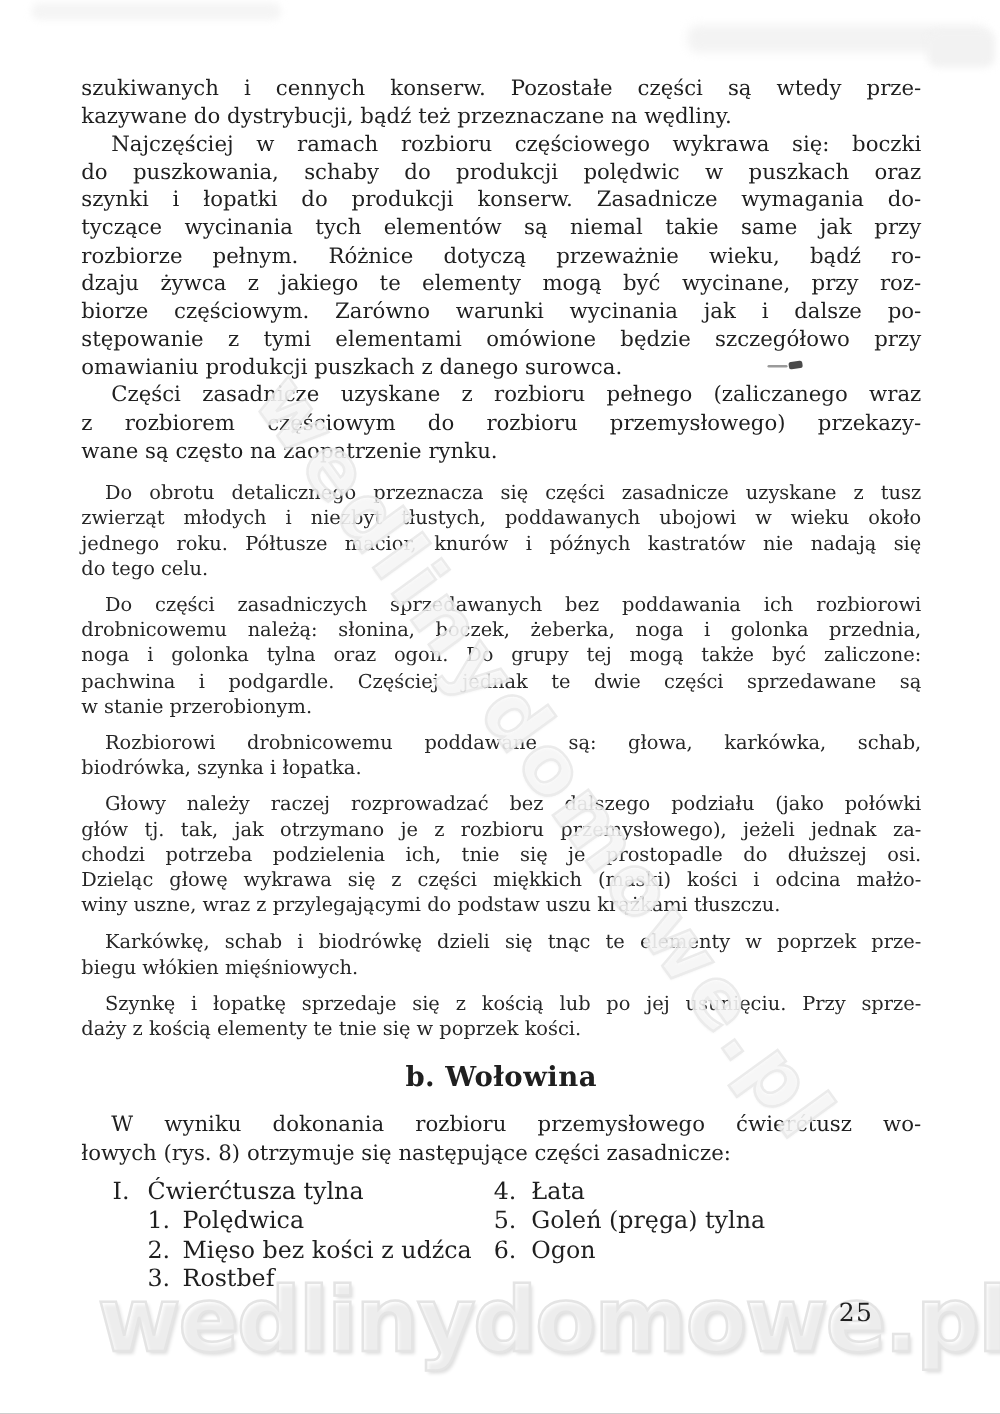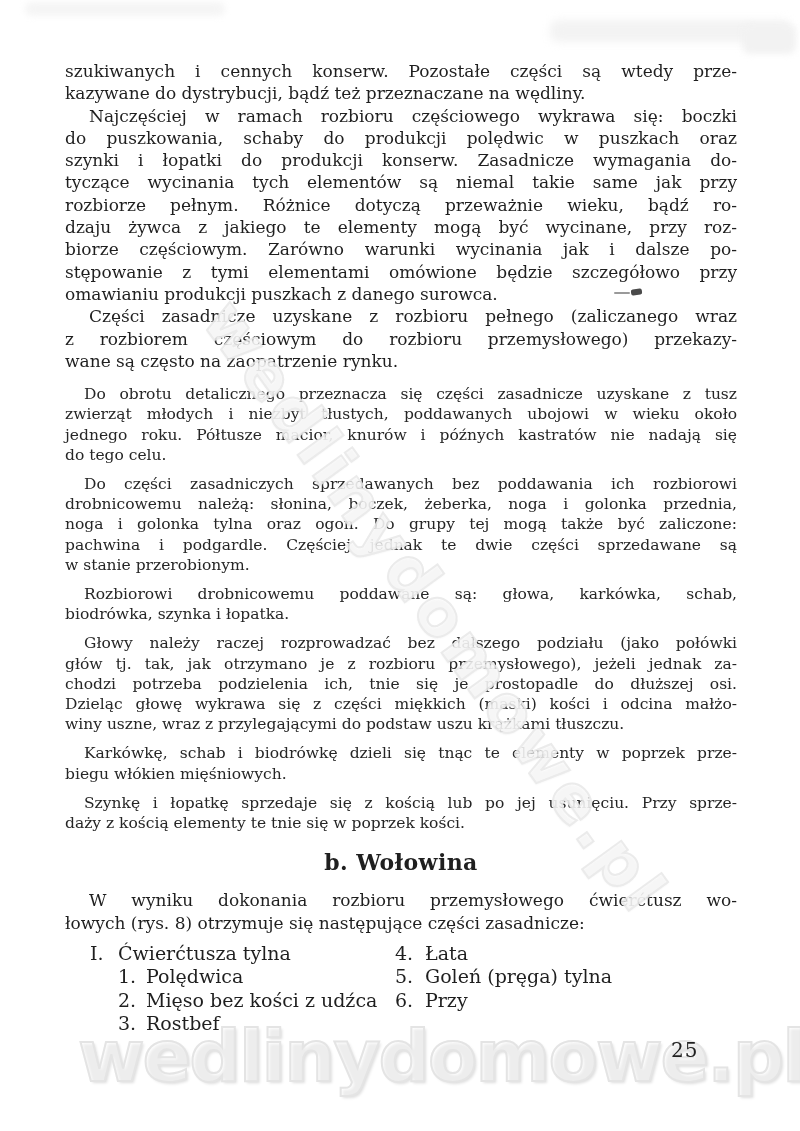--- a/index.html
+++ b/index.html
@@ -170,21 +170,21 @@
           <div class="row">
             <span class="num">4.</span>
             <span class="lbl">Łata</span>
           </div>
           <div class="row">
             <span class="num">5.</span>
             <span class="lbl">Goleń (pręga) tylna</span>
           </div>
           <div class="row">
             <span class="num">6.</span>
-            <span class="lbl">Przy</span>
+            <span class="lbl">Ogon</span>
           </div>
         </div>
     </div>
 
   </div>
 
   <div class="page-number">25</div>
 
 </div>
 

